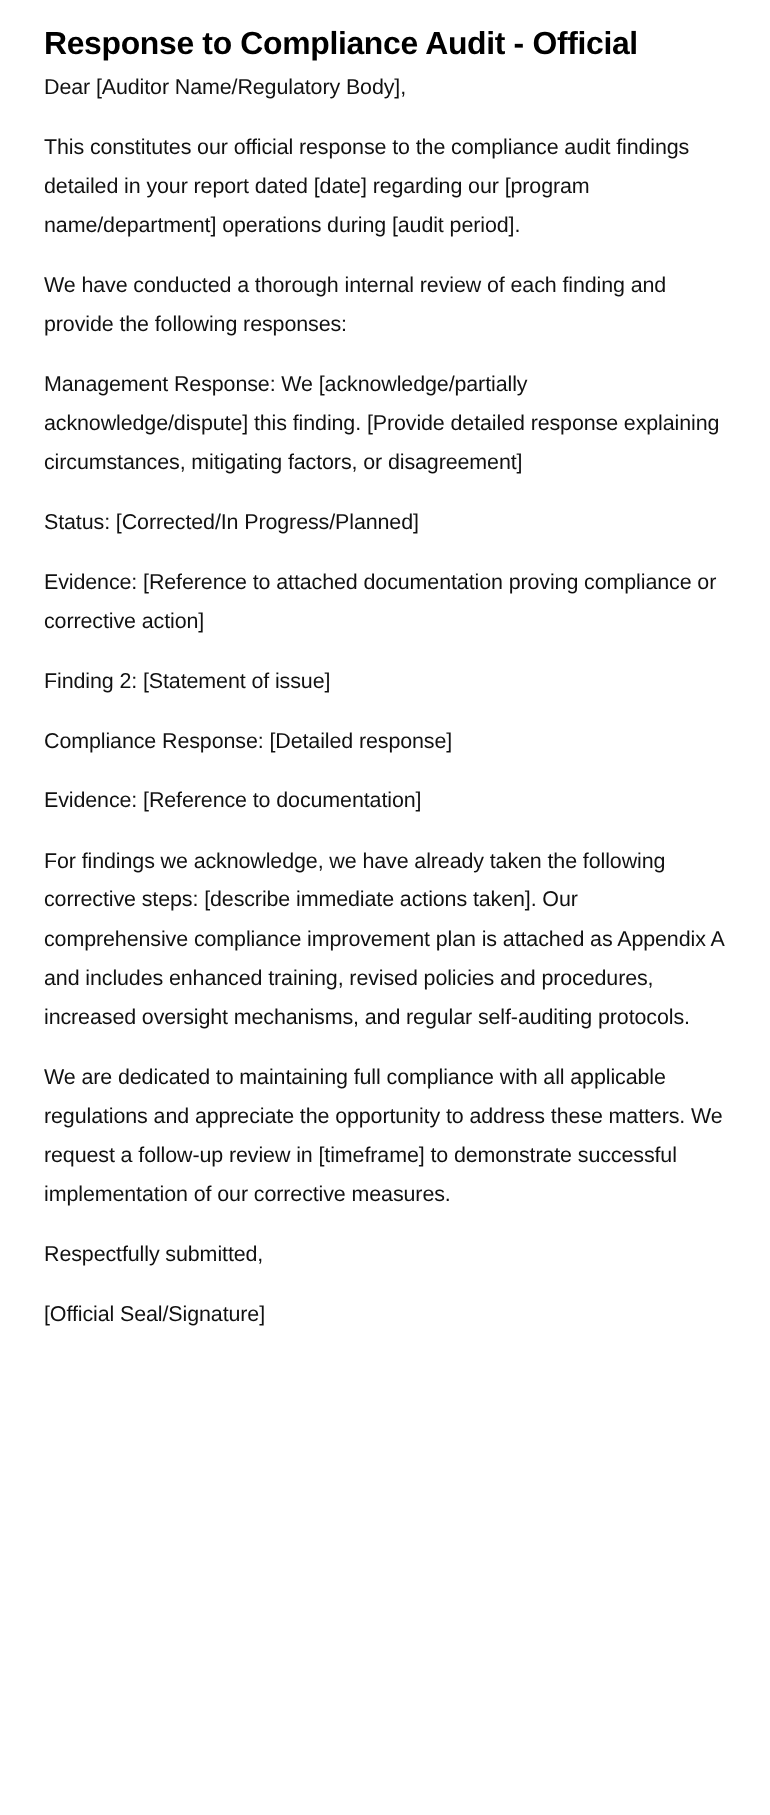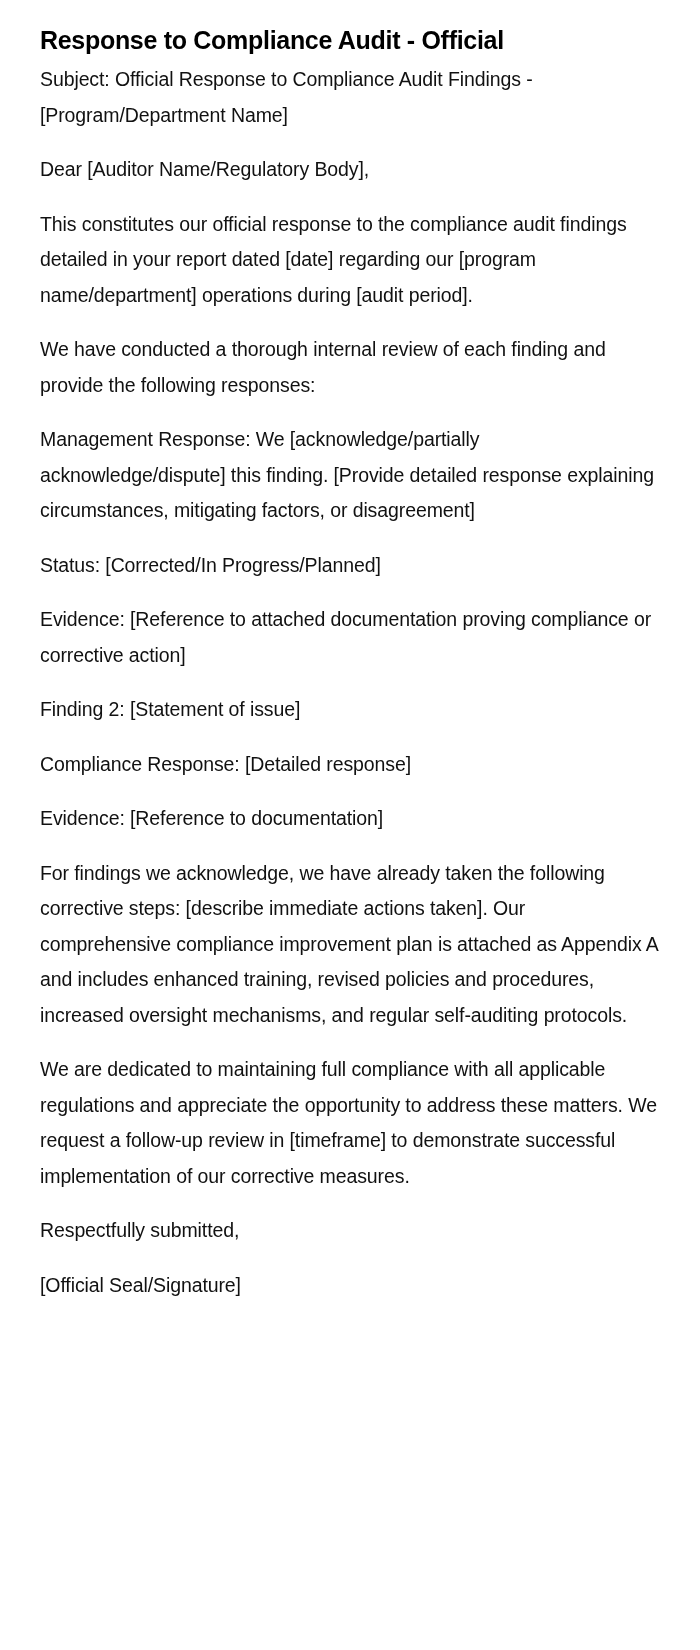--- a/index.html
+++ b/index.html
@@ -3,40 +3,39 @@
   <meta charset="utf-8">
   <style>
     html, body { margin: 0; padding: 0; background: #ffffff; }
     body { width: 700px; height: 1650px; overflow: hidden; }
     .page {
       padding: 22px 40px 0 40px;
       color: #111111;
       font-family: "Liberation Sans", sans-serif;
     }
     h1 {
-      font-size: 25px;
+      font-size: 29px;
       font-weight: bold;
       margin: 0 0 4px 0;
       line-height: 36px;
       letter-spacing: -0.3px;
       color: #000000;
     }
     p {
       font-size: 19.5px;
       line-height: 35.5px;
       margin: 0 0 19px 0;
       letter-spacing: -0.1px;
     }
   </style>
 </head>
 <body>
 
 <div class="page">
   <h1>Response to Compliance Audit - Official</h1>
-  <p>Subject: Official Response to Compliance Audit Findings - [Program/Department Name]</p>
   <p>Dear [Auditor Name/Regulatory Body],</p>
   <p>This constitutes our official response to the compliance audit findings detailed in your report dated [date] regarding our [program name/department] operations during [audit period].</p>
   <p>We have conducted a thorough internal review of each finding and provide the following responses:</p>
   <p>Management Response: We [acknowledge/partially acknowledge/dispute] this finding. [Provide detailed response explaining circumstances, mitigating factors, or disagreement]</p>
   <p>Status: [Corrected/In Progress/Planned]</p>
   <p>Evidence: [Reference to attached documentation proving compliance or corrective action]</p>
   <p>Finding 2: [Statement of issue]</p>
   <p>Compliance Response: [Detailed response]</p>
   <p>Evidence: [Reference to documentation]</p>
   <p>For findings we acknowledge, we have already taken the following corrective steps: [describe immediate actions taken]. Our comprehensive compliance improvement plan is attached as Appendix A and includes enhanced training, revised policies and procedures, increased oversight mechanisms, and regular self-auditing protocols.</p>

